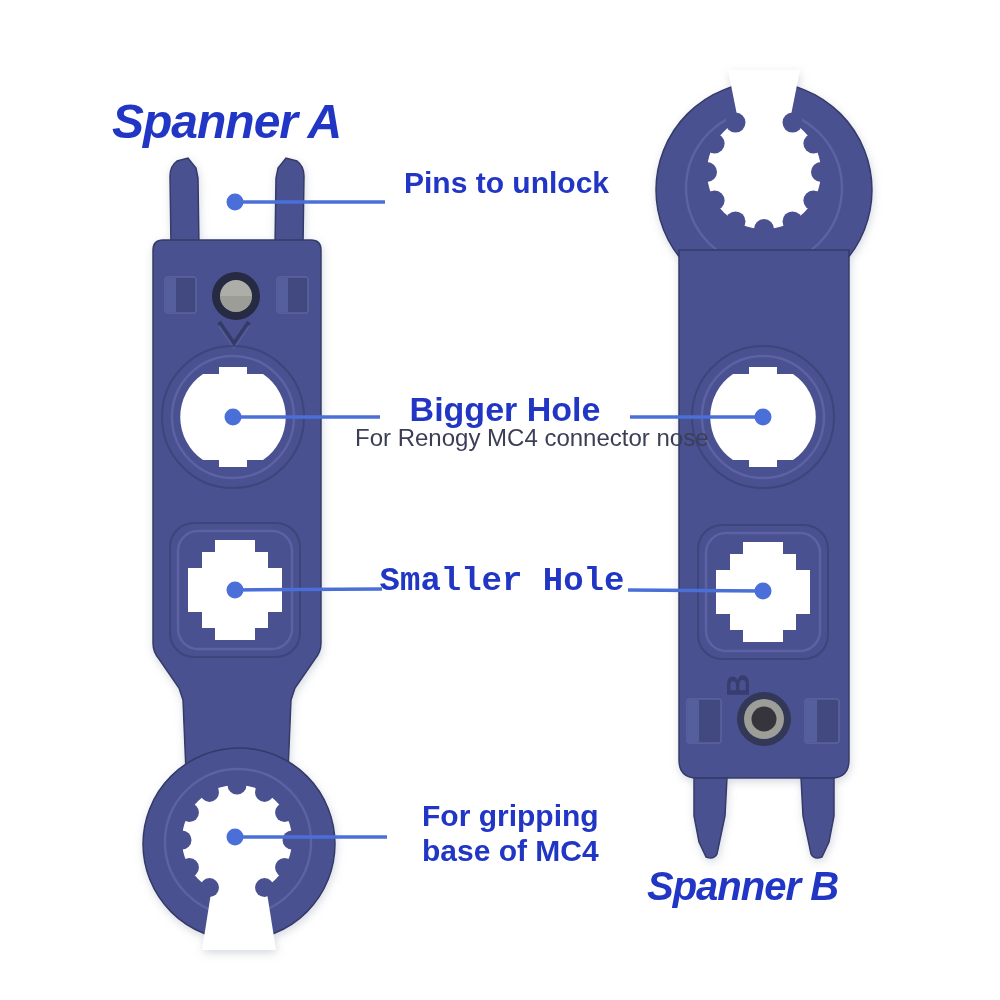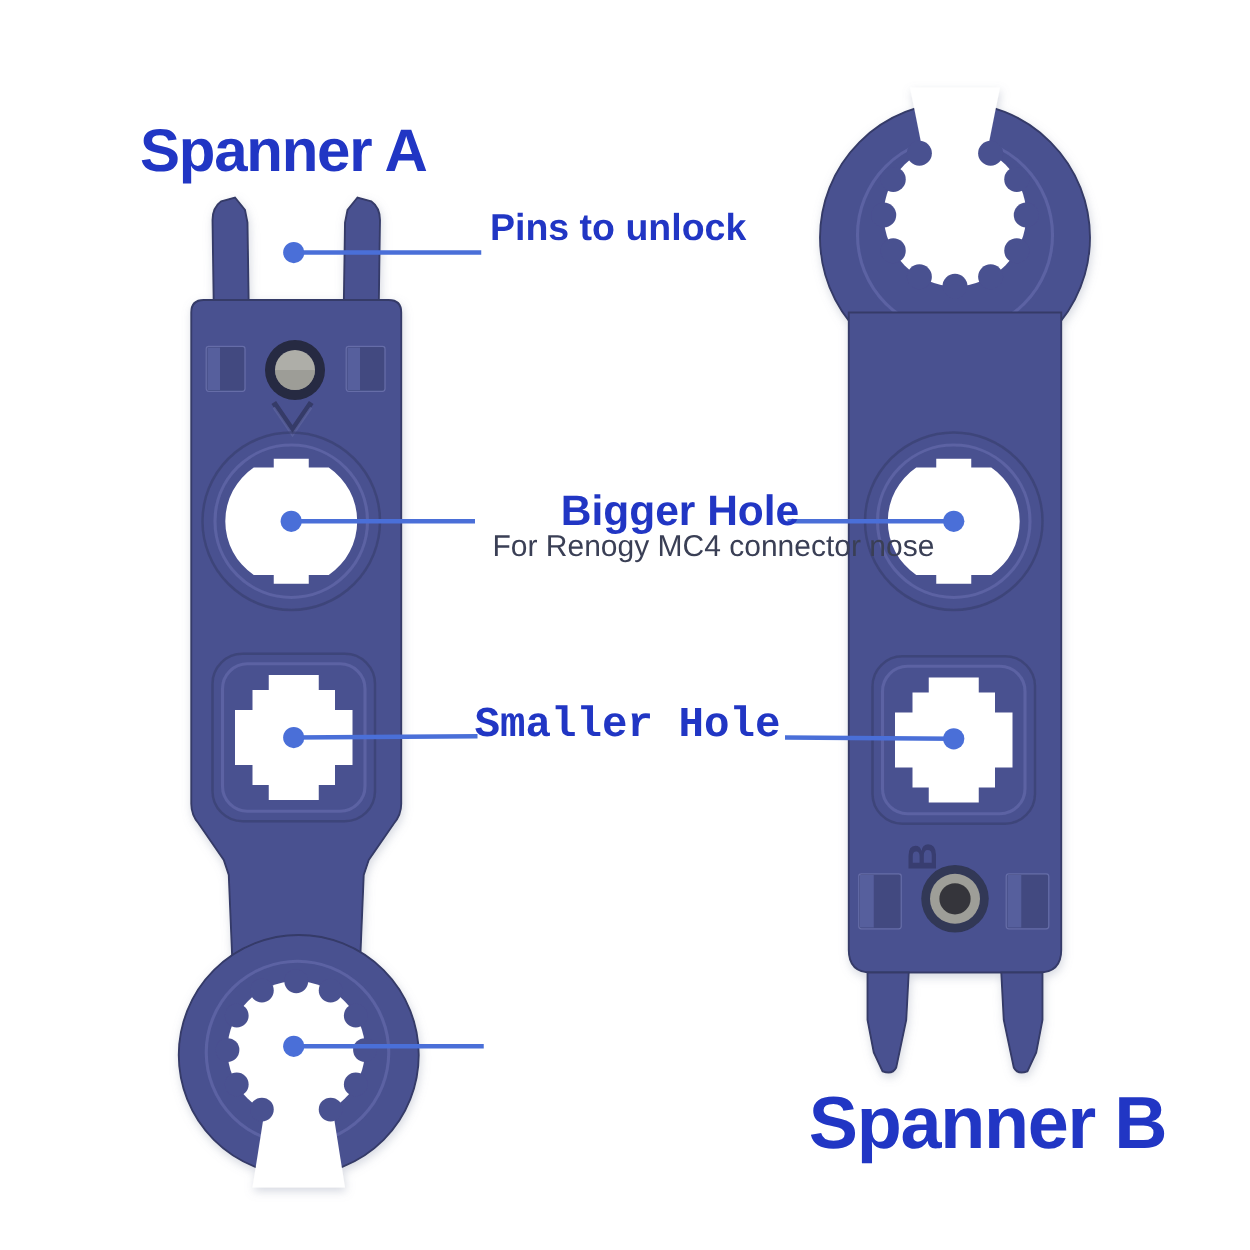--- a/index.html
+++ b/index.html
@@ -37,23 +37,24 @@
   .leader-dot{fill:var(--leader-blue);}
 
   
   .big-title{
     position:absolute;
     font-weight:bold;
     font-size:48px;
     letter-spacing:-1px;
     color:var(--label-blue);
     white-space:nowrap;
+    font-style:italic;
   }
   .ann{position:absolute;color:var(--label-blue);font-weight:bold;}
-  .ann-lines{font-size:30px;line-height:34px;white-space:nowrap;}
+  .ann-lines{font-size:30px;line-height:34px;white-space:nowrap;margin-left:12px;}
   .ann-center{text-align:center;}
   .ann-title{font-size:34px;line-height:34px;white-space:nowrap;}
   .ann-sub{
     font-size:24px;line-height:24px;
     font-weight:500;
     color:var(--subtitle-color);
     white-space:nowrap;
   }
   .emboss-text{
     font-family:"Liberation Sans", sans-serif;
@@ -213,29 +214,33 @@
       </g>
       <g>
         <line class="leader" x1="235" y1="837" x2="387" y2="837"></line>
         <circle class="leader-dot" cx="235" cy="837" r="8.5"></circle>
       </g>
     </g>
   </svg>
 
   <div class="big-title" style="left:112px;top:94px;">Spanner A</div>
 
-  <div class="big-title" style="left:647px;top:864px;font-size:59px;">Spanner B</div>
+  <div class="big-title" style="left:647px;top:864px;font-size:40px;">Spanner B</div>
 
   <div class="ann ann-lines" style="left:392px;top:166px;">
     <div>Pins to unlock</div>
   </div>
 
-  <div class="ann ann-center" style="left:355px;top:392px;width:300px;margin-left:39px;">
+  <div class="ann ann-center" style="left:355px;top:392px;width:300px;">
     <div class="ann-title">Bigger Hole</div>
     <div class="ann-sub">For Renogy MC4 connector nose</div>
   </div>
 
   <div class="ann ann-center" style="left:352px;top:564px;width:300px;font-family:Liberation Mono, monospace;">
     <div class="ann-title">Smaller Hole</div>
   </div>
 
+  <div class="ann ann-lines" style="left:410px;top:798px;line-height:35px;">
+    <div>For gripping</div>
+    <div>base of MC4</div>
+  </div>
 
 </div>
 
 </body></html>

